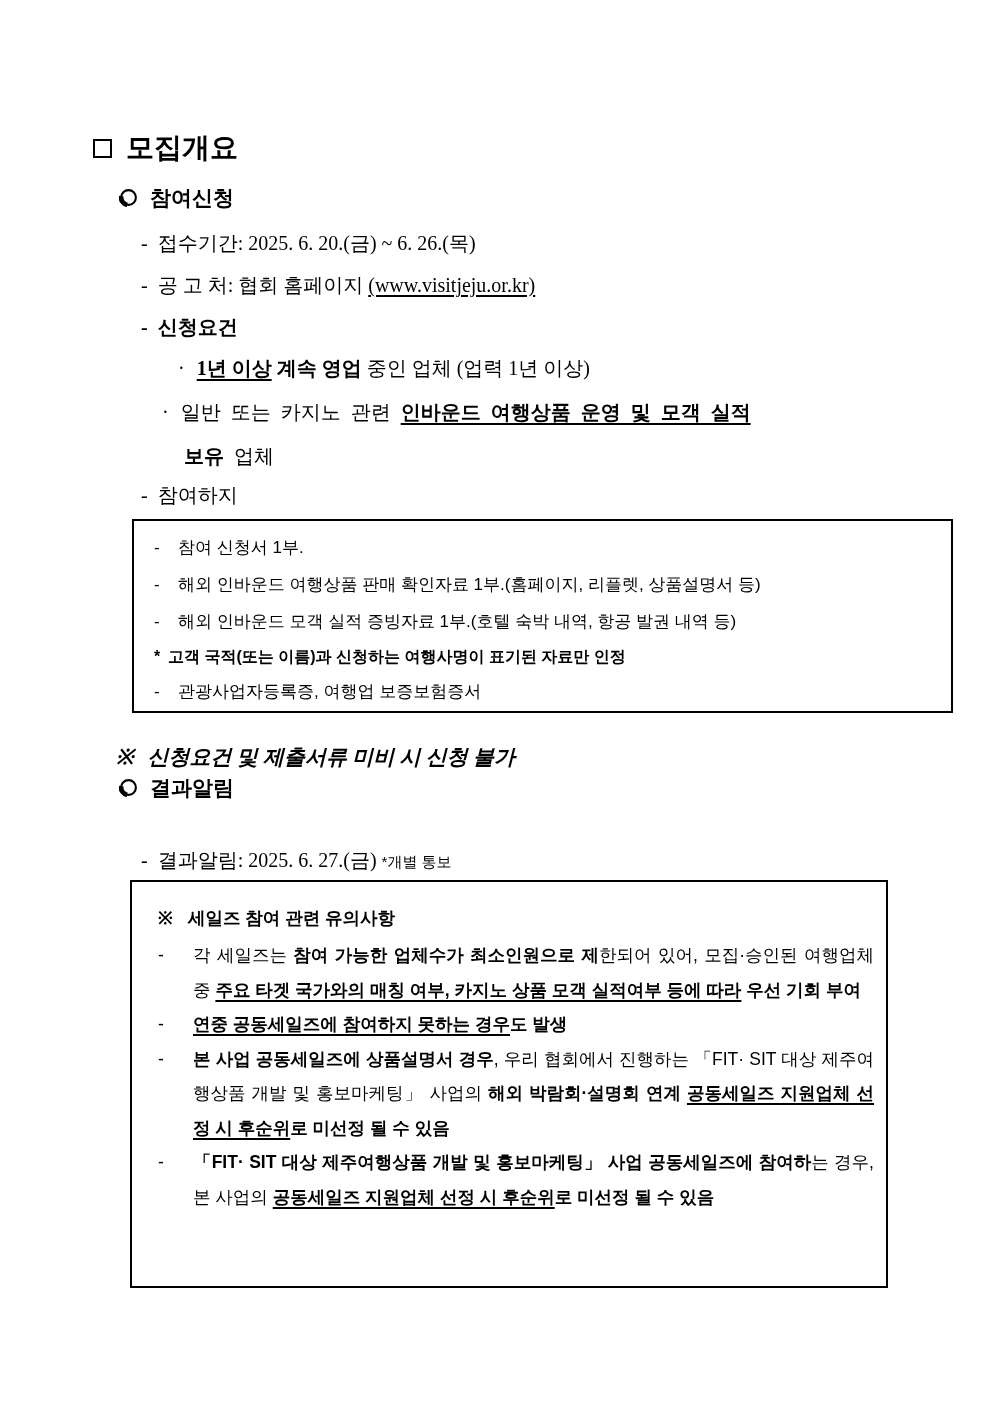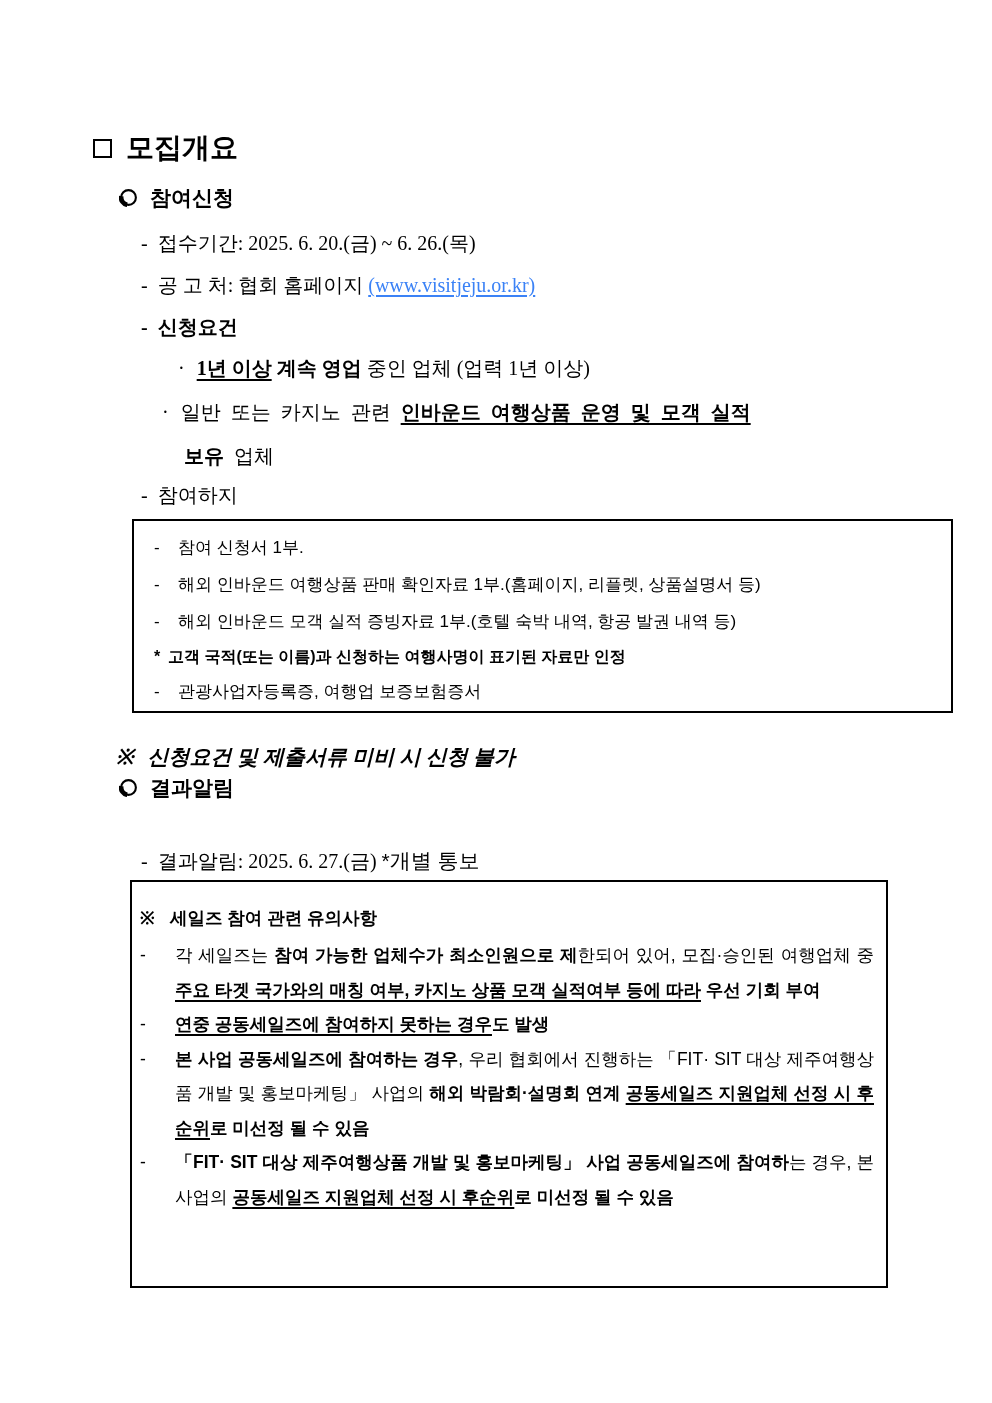--- a/index.html
+++ b/index.html
@@ -14,42 +14,42 @@
   
   .h1 { position:absolute; left:93px; top:129px; font-size:28px; font-weight:bold; white-space:nowrap; }
   .sq { display:inline-block; width:15px; height:15px; border:2px solid #000; margin-right:14px; vertical-align:-1px; }
   .h2 { position:absolute; font-size:21px; font-weight:bold; white-space:nowrap; }
   .h2 svg { margin-right:12px; vertical-align:-2px; }
 
   .dash { margin-right:10px; }
   .dot  { margin-right:12px; }
 
   
-  a.weblink { color:#3b82f6; text-decoration:underline; text-underline-offset:3px; cursor:pointer; }
+  a.weblink { color:#000000; text-decoration:underline; text-underline-offset:3px; cursor:pointer; }
 
   
   .warn { position:absolute; left:116px; top:742px; font-size:21px; font-weight:bold; white-space:nowrap;font-style:italic; }
   .warn .mk { margin-right:14px; }
 
   
   .box { position:absolute; border:2px solid #000; box-sizing:border-box; background:#fff;
          font-family:"Liberation Sans", sans-serif; }
   .box1 { left:132px; top:519px; width:821px; height:194px; padding:8px 14px 0 20px; font-size:17px; }
   .box1 .item { line-height:37px; padding-left:24px; text-indent:-24px; }
   .box1 .item .d { display:inline-block; width:24px; text-indent:0; }
   .box1 .note { line-height:33px; font-size:16px; font-weight:bold; padding-left:20px; text-indent:-20px; }
   .box1 .note .st { display:inline-block; width:14px; text-indent:0; }
 
-  .box2 { left:130px; top:880px; width:758px; height:408px; padding:16px 12px 0 8px; font-size:17.5px; }
+  .box2 { left:130px; top:880px; width:758px; height:408px; padding:16px 12px 0 26px; font-size:17.5px; }
   .box2 .btitle { line-height:40px; font-weight:bold; padding-left:30px; text-indent:-30px; }
   .box2 .btitle .mk { display:inline-block; width:30px; text-indent:0; }
   .box2 .nb { line-height:34.5px; padding-left:35px; text-indent:-35px; text-align:justify; }
   .box2 .nb .d { display:inline-block; width:35px; text-indent:0; }
 
-  .small-note { font-family:"Liberation Sans", sans-serif; font-size:21px; }
+  .small-note { font-family:"Liberation Sans", sans-serif; font-size:15px; }
   .spread { word-spacing:5px; }
 </style>
 </head>
 <body>
 
 <div class="page">
 
   <div class="h1">
     <span class="sq"></span><span>모집개요</span>
   </div>
@@ -129,21 +129,21 @@
 
     <div class="nb">
       <span class="d">-</span><span>각 세일즈는 </span><span class="b">참여 가능한 업체수가 최소인원으로 제</span><span>한되어 있어, 모집·승인된 여행업체 중 </span><span class="b u">주요 타겟 국가와의 매칭 여부, 카지노 상품 모객 실적여부 등에 따라</span><span class="b"> 우선 기회 부여</span>
     </div>
 
     <div class="nb">
       <span class="d">-</span><span class="b u">연중 공동세일즈에 참여하지 못하는 경우</span><span class="b">도 발생</span>
     </div>
 
     <div class="nb">
-      <span class="d">-</span><span class="b">본 사업 공동세일즈에 참여하는 경우</span><span>, 우리 협회에서 진행하는 「FIT· SIT 대상 제주여행상품 개발 및 홍보마케팅」 사업의 </span><span class="b">해외 박람회·설명회 연계 </span><span class="b u">공동세일즈 지원업체 선정 시 후순위</span><span class="b">로 미선정 될 수 있음</span>
+      <span class="d">-</span><span class="b">본 사업 공동세일즈에 상품설명서 경우</span><span>, 우리 협회에서 진행하는 「FIT· SIT 대상 제주여행상품 개발 및 홍보마케팅」 사업의 </span><span class="b">해외 박람회·설명회 연계 </span><span class="b u">공동세일즈 지원업체 선정 시 후순위</span><span class="b">로 미선정 될 수 있음</span>
     </div>
 
     <div class="nb">
       <span class="d">-</span><span class="b">「FIT· SIT 대상 제주여행상품 개발 및 홍보마케팅」 사업 공동세일즈에 참여하</span><span>는 경우, 본 사업의 </span><span class="b u">공동세일즈 지원업체 선정 시 후순위</span><span class="b">로 미선정 될 수 있음</span>
     </div>
   </div>
 
 </div>
 
 </body></html>

